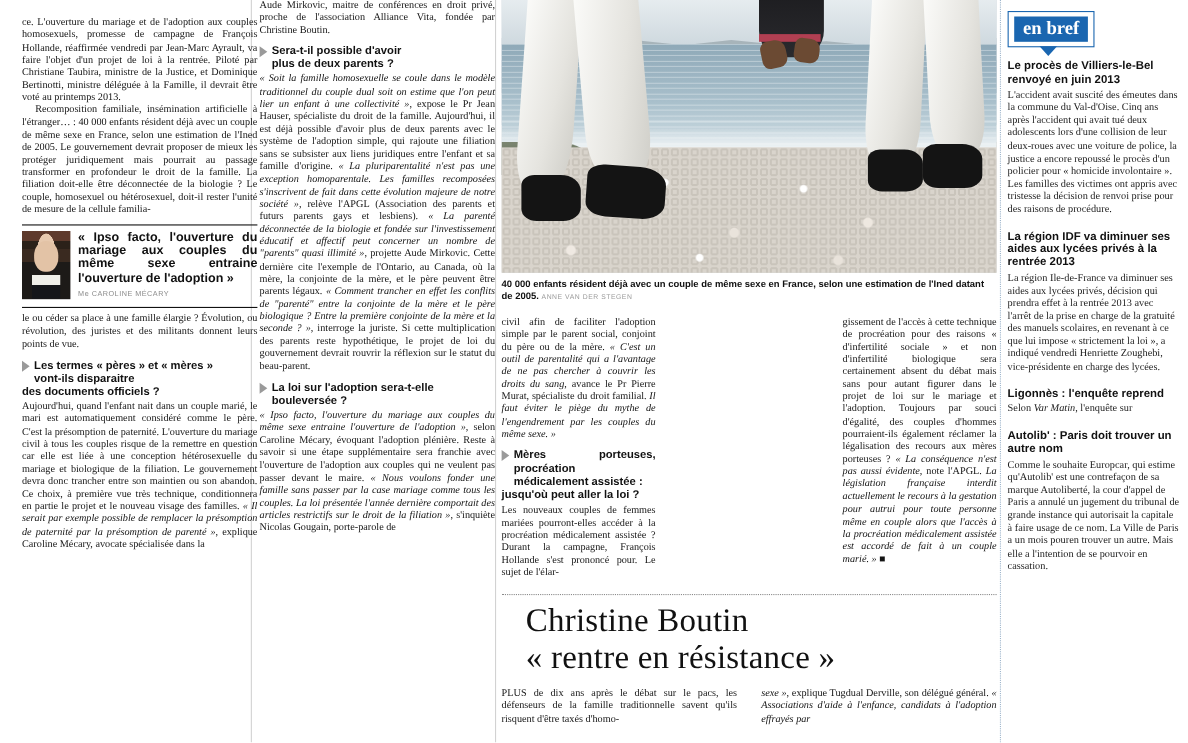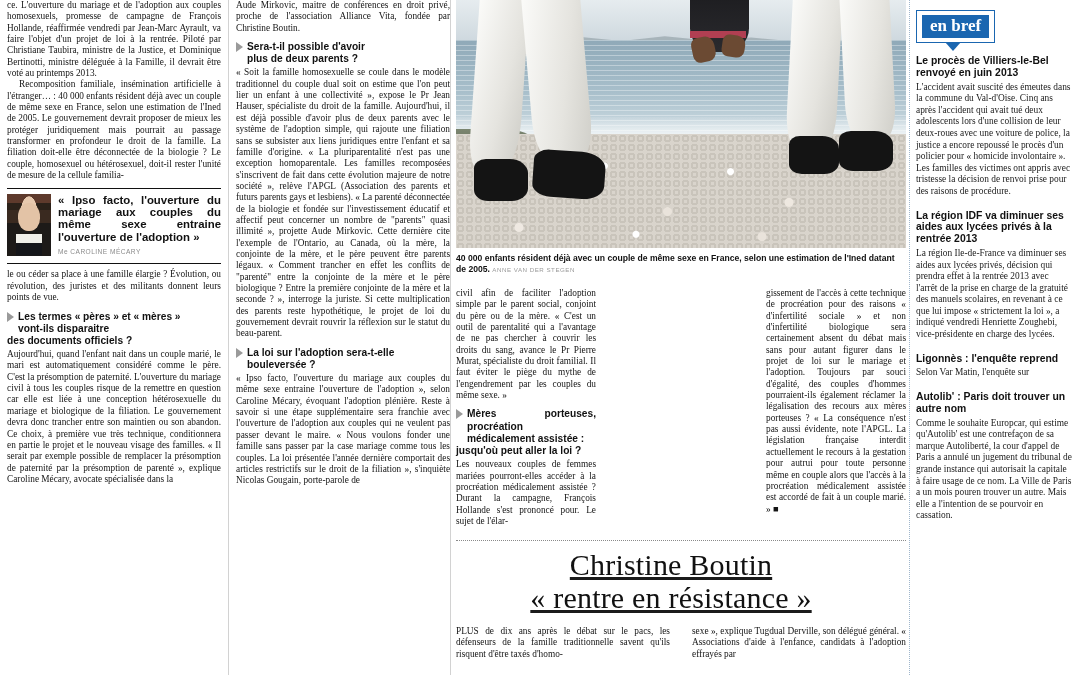--- a/index.html
+++ b/index.html
@@ -16,21 +16,21 @@
   .body-col{
     font-family:"Liberation Serif", serif;
     font-size:9.3px;
     line-height:11.35px;
     text-align:justify;
     color:#141414;
     -webkit-hyphens:auto;hyphens:auto;
   }
   .body-col p{margin:0;text-indent:12px;}
   .body-col p.noind{text-indent:0;}
-  .it{}
+  .it{font-style:italic;}
 
   
   .qhead{
     font-family:Liberation Sans, sans-serif;
     font-weight:bold;
     font-size:10.2px;
     line-height:12.2px;
     color:#111;
     margin:7px 0 2px 0;
     position:relative;
@@ -43,21 +43,21 @@
     border-top:5px solid transparent;
     border-bottom:5px solid transparent;
   }
   .qhead .l2{display:block;padding-left:0;}
   .qhead .l3{display:block;margin-left:-11px;}
 
   
   .left-zone{width:906px;position:relative;}
 
   .col{position:absolute;top:0;}
-  #col1{left:7px;width:214px;}
+  #col1{left:20px;width:214px;margin-top:16px;}
   #col2{left:236px;width:214px;}
 
   .rule-h{border-top:1.4px solid #111;margin:6px 0 5px 0;}
 
   
   .pull{
     display:flex;gap:7px;align-items:flex-start;
     margin-top:3px;
   }
   .pull .portrait{
@@ -150,21 +150,21 @@
   .lower{position:absolute;left:456px;top:288px;width:450px;height:246px;}
   .lower .lcol{position:absolute;top:0;width:140px;}
   #lcol1{left:0;} #lcol2{left:155px;} #lcol3{left:310px;}
 
   .dotted{
     position:absolute;left:456px;top:540px;width:450px;
     border-top:1.5px dotted #8a8a8a;
   }
 
   
-  .boutin{position:absolute;left:446px;top:548px;width:450px;text-align:center;text-decoration:underline;}
+  .boutin{position:absolute;left:478px;top:548px;width:450px;}
   .boutin h1{
     margin:0;font-family:"Liberation Serif", serif;font-weight:normal;
     font-size:30px;line-height:33px;color:#111;letter-spacing:.2px;
   }
   .boutin-cols{position:absolute;left:456px;top:626px;width:450px;}
   .boutin-cols .bcol{position:absolute;top:0;width:214px;}
   #bcol1{left:0;} #bcol2{left:236px;}
 
   
   .vline{position:absolute;top:0;width:0;border-left:.7px solid #d2d2d2;}

